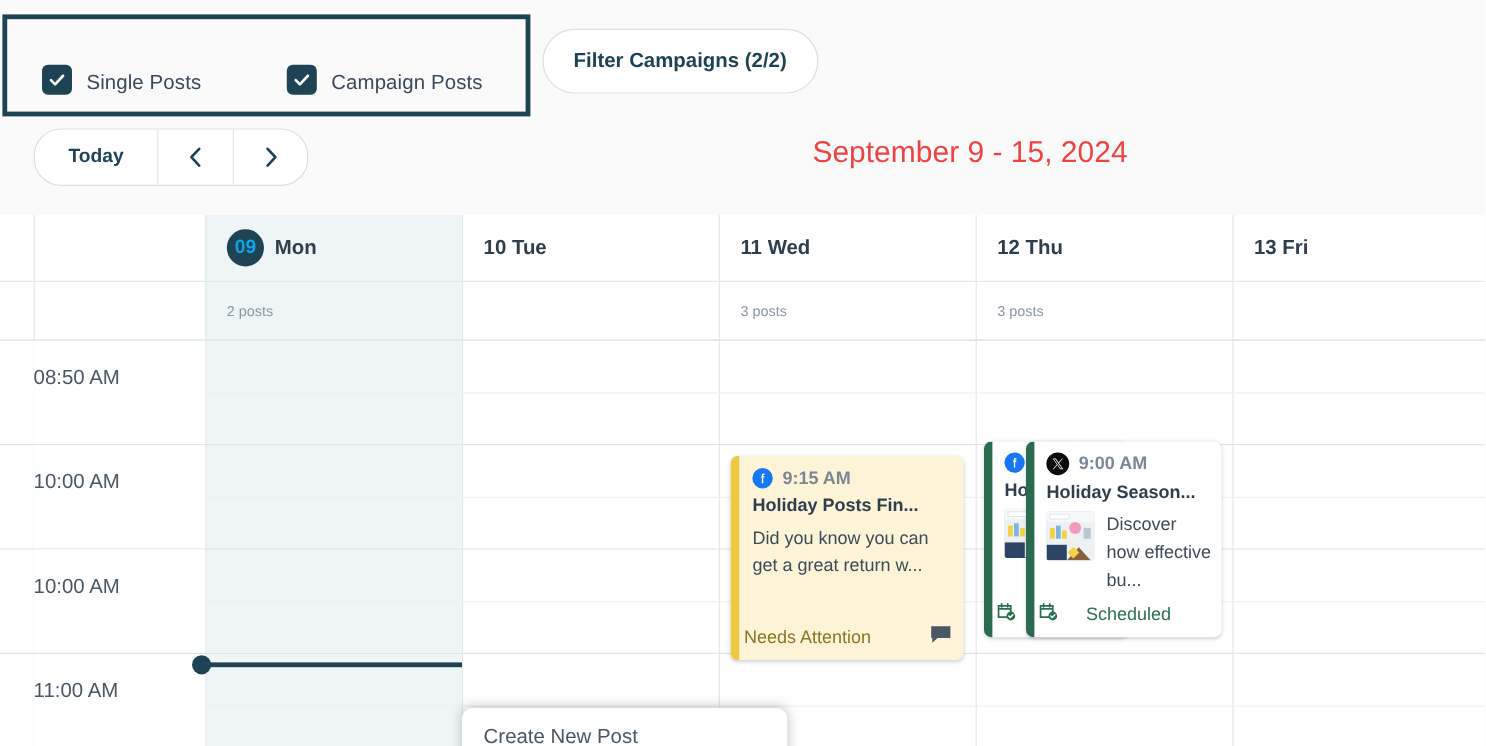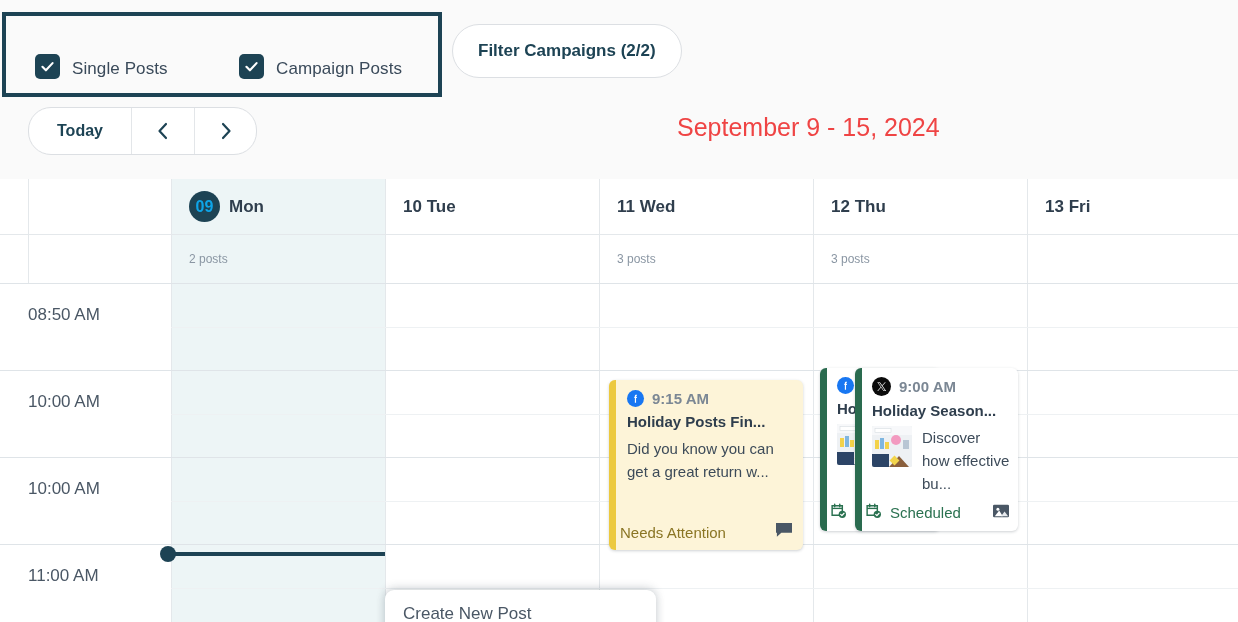--- a/index.html
+++ b/index.html
@@ -319,21 +319,21 @@
     color: #3d4b59;
     overflow: hidden;
   }
   .evt-footer {
     position: absolute;
     left: 11px;
     right: 10px;
     bottom: 8px;
     display: flex;
     align-items: center;
-    gap: 8px;
+    gap: 23px;
   }
   .evt-status {
     font-size: 15px;
     white-space: nowrap;
   }
   .spacer { flex: 1 1 auto; }
 
   
   .evt.yellow { background: #fdf4d8; }
   .evt.yellow .evt-accent { background: #ecc93f; }

